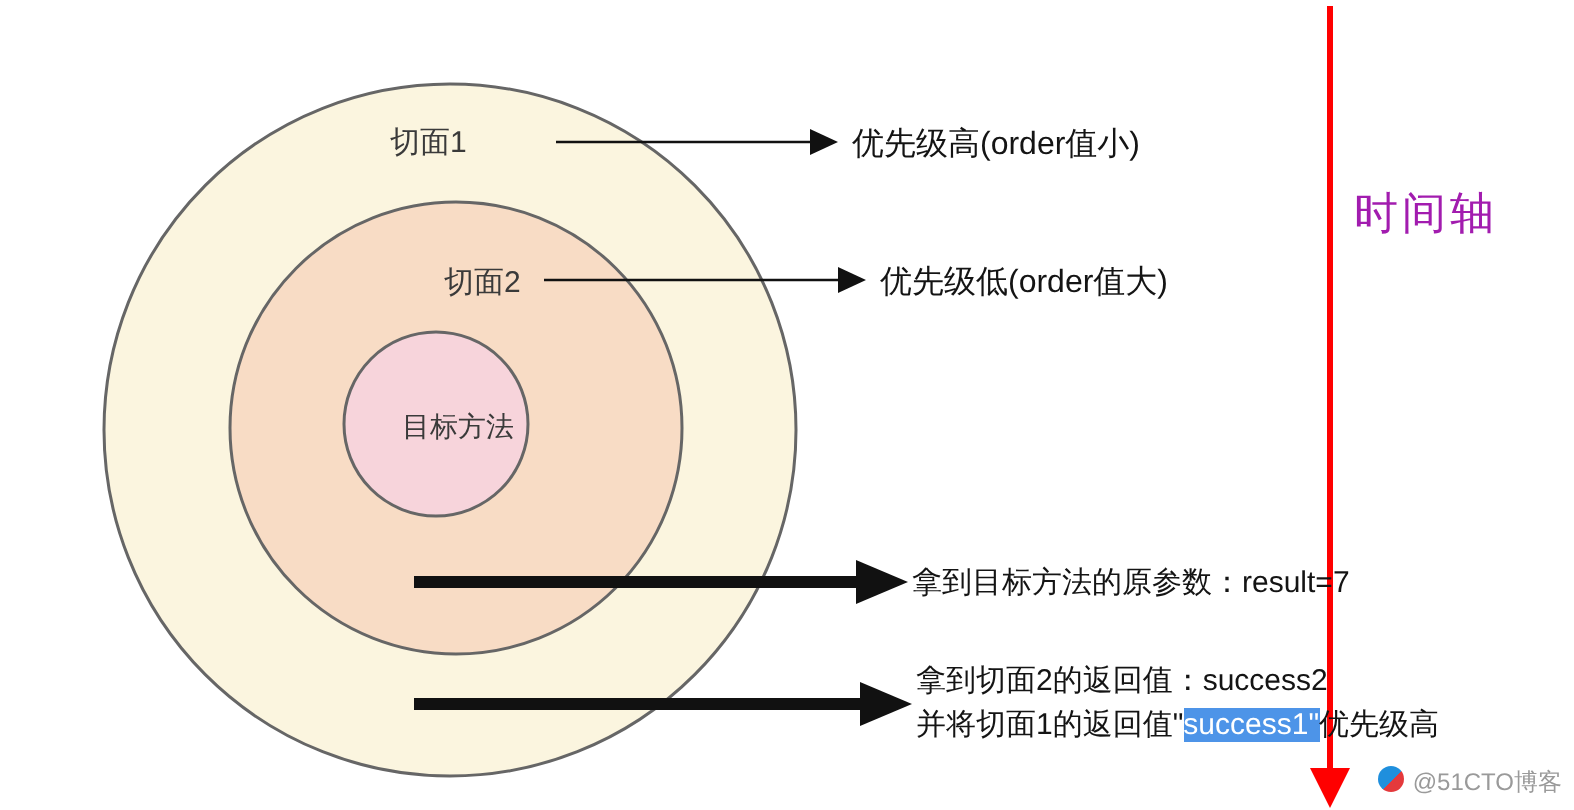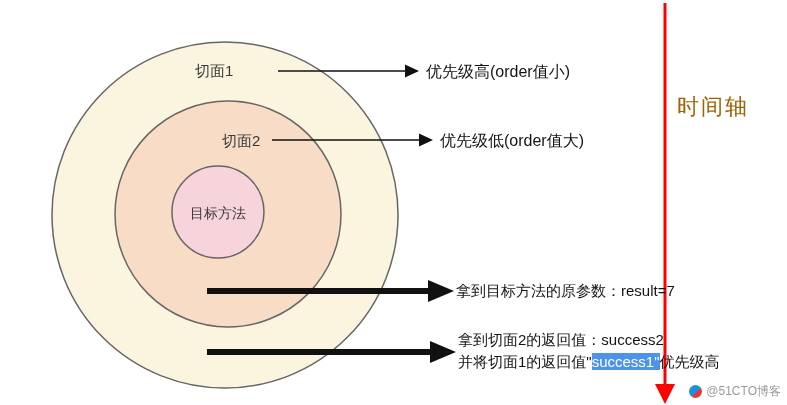--- a/index.html
+++ b/index.html
@@ -13,32 +13,33 @@
     height: 405px;
     background: #ffffff;
     overflow: hidden;
   }
   .svg-layer { position: absolute; left: 0; top: 0; }
   .lbl { position: absolute; white-space: nowrap; }
   .ring-label { font-size: 15px; color: #3a3a3a; }
   .inner-label {
     font-size: 14px; color: #3a3a3a;
     transform: translateX(-50%);
+    margin-left: 11px;
   }
   .anno { font-size: 15px; color: #141414; }
   .anno-lg { font-size: 16px; color: #141414; }
   .timeline-label {
     font-size: 22px;
     font-family: "Liberation Serif", "DejaVu Serif", serif;
     letter-spacing: 2px;
   }
   .hl { background: #4d94e8; color: #ffffff; }
   .watermark {
     position: absolute; right: 6px; bottom: 5px;
-    display: flex; align-items: center; gap: 4px;
+    display: flex; align-items: flex-start; gap: 4px;
   }
   .wm-icon {
     width: 13px; height: 13px; border-radius: 50%;
     background: linear-gradient(135deg, #1f8fdd 55%, #e4393c 55%);
   }
   .wm-text { font-size: 12px; color: #9a9a9a; }
 </style>
 </head>
 <body>
 
@@ -71,20 +72,20 @@
   <div class="lbl inner-label" style="left:218px; top:205px;">目标方法</div>
 
   <div class="lbl anno-lg" style="left:440px; top:131px;">优先级低(order值大)</div>
   <div class="lbl anno-lg" style="left:426px; top:62px;">优先级高(order值小)</div>
   <div class="lbl anno" style="left:456px; top:282px;">拿到目标方法的原参数：result=7</div>
   <div class="lbl anno" style="left:458px; top:331px;text-align:right;">拿到切面2的返回值：success2</div>
   <div class="lbl anno" style="left:458px; top:353px;">
     <span>并将切面1的返回值"</span><span class="hl">success1"</span><span>优先级高</span>
   </div>
 
-  <div class="lbl timeline-label" style="left: 677px; top: 92px; color: #a16207;">时间轴</div>
+  <div class="lbl timeline-label" style="left: 677px; top: 92px; color: #a21caf;">时间轴</div>
 
   <div class="watermark">
     <span class="wm-icon"></span>
     <span class="wm-text">@51CTO博客</span>
   </div>
 
 </div>
 
 </body></html>

